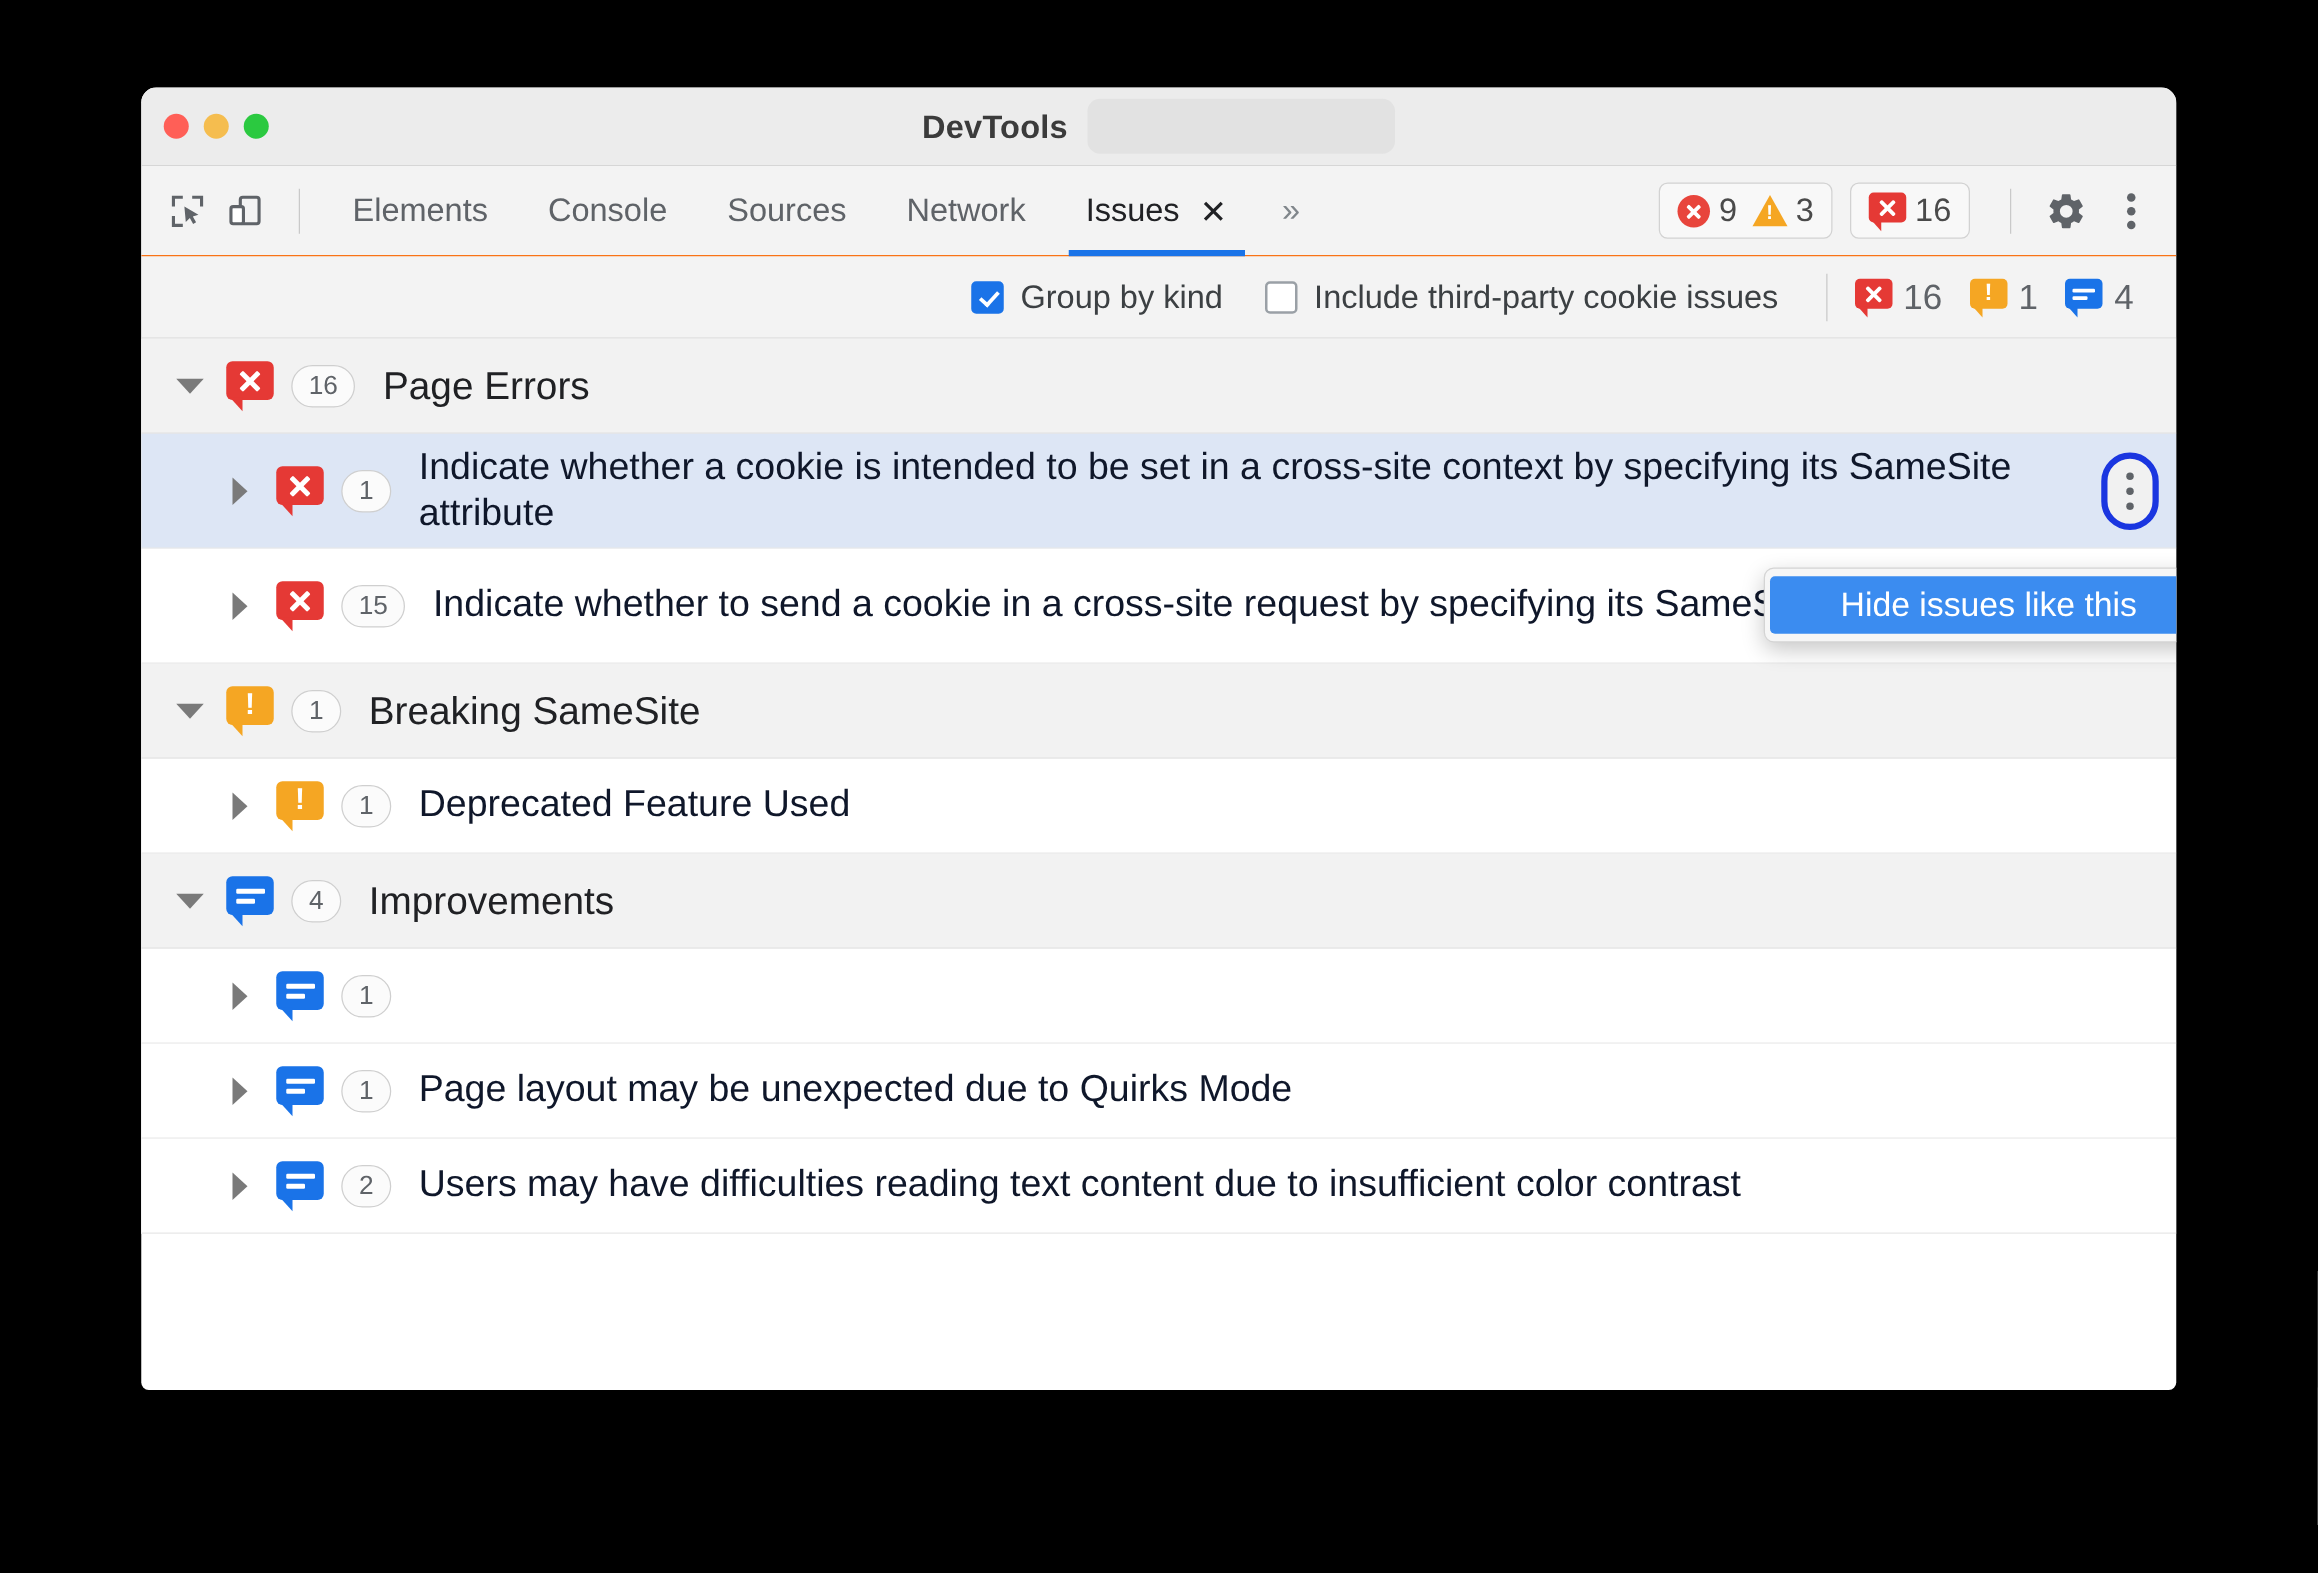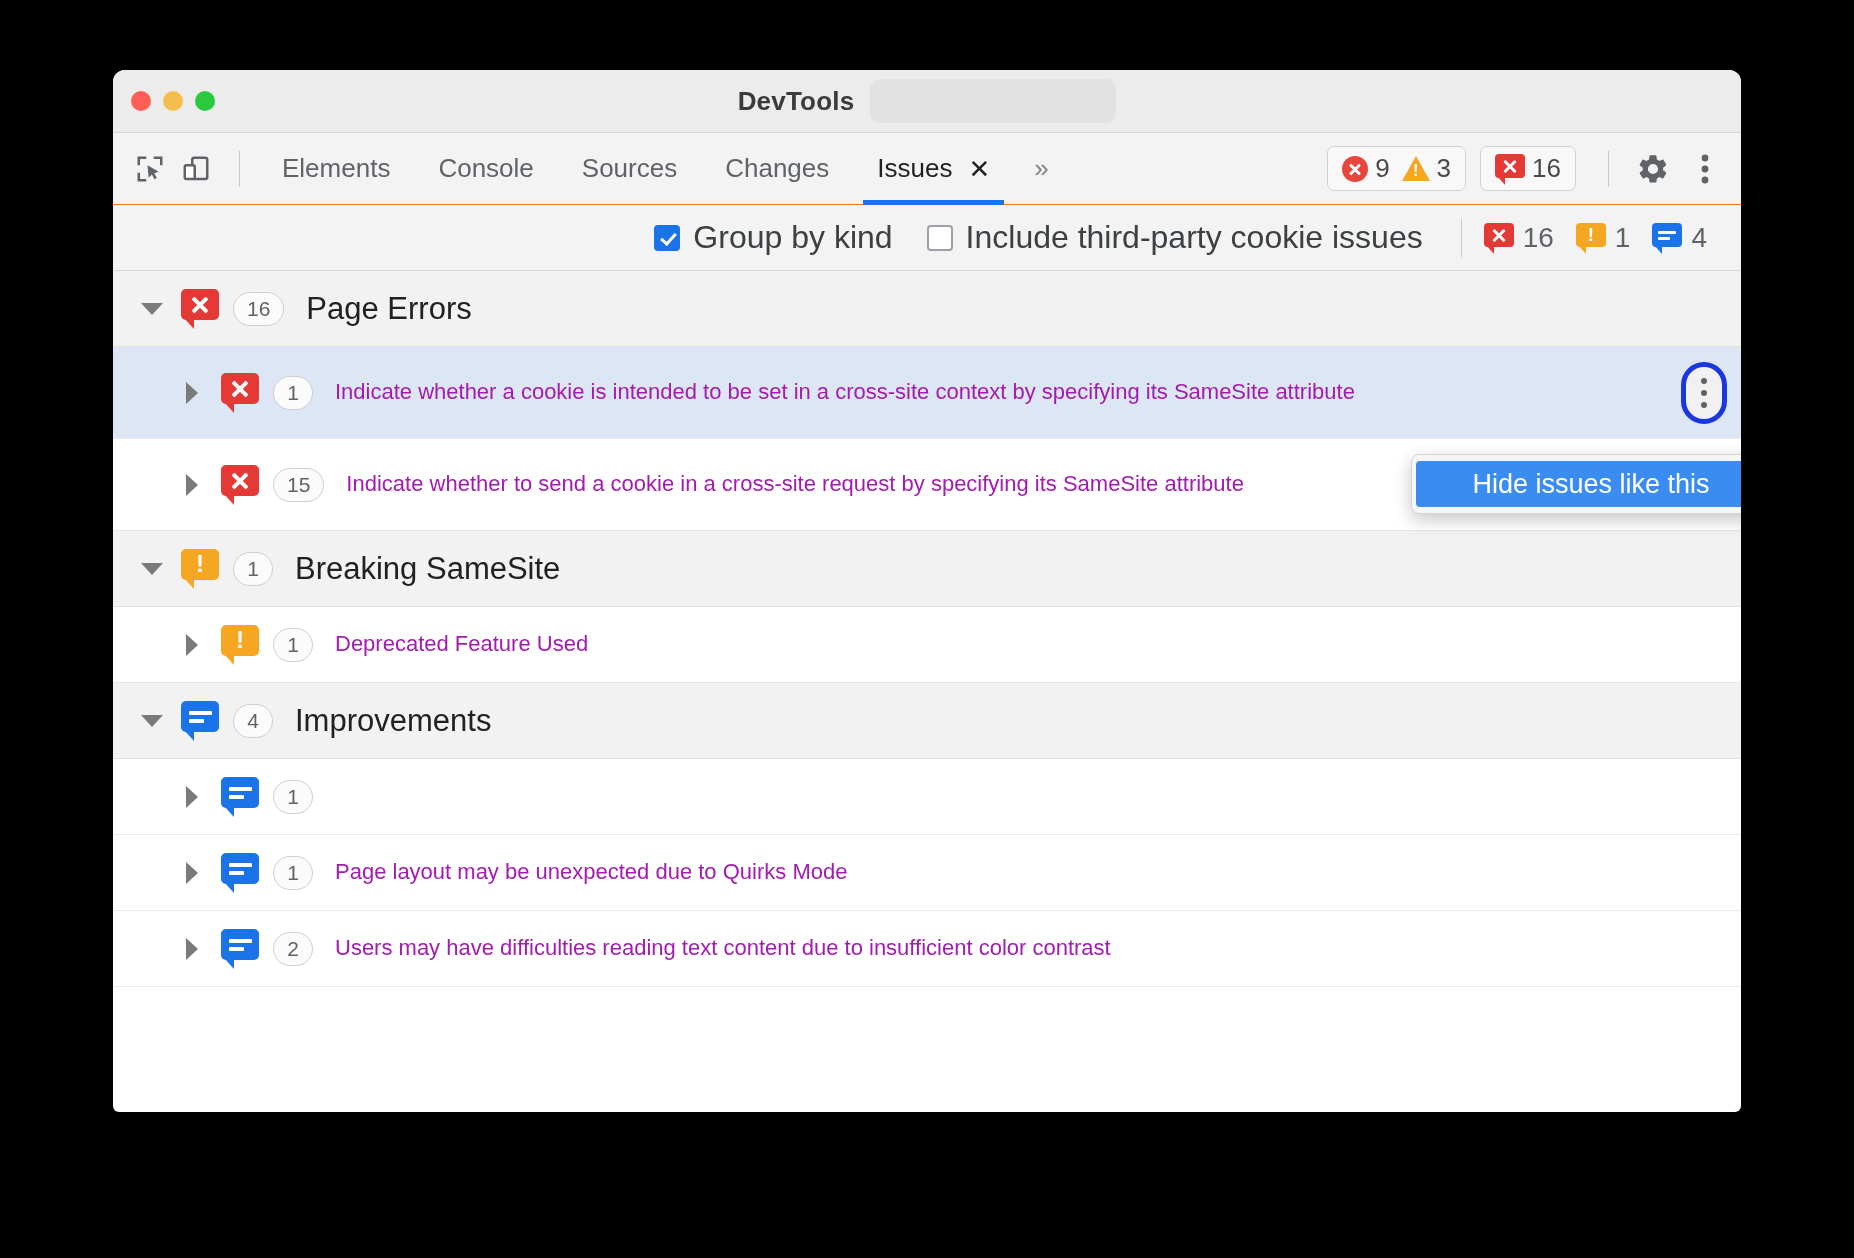--- a/index.html
+++ b/index.html
@@ -283,21 +283,21 @@
     justify-content: flex-end;
     padding-right: 22px;
     box-sizing: border-box;
     gap: 0;
   }
   .checkitem {
     display: flex;
     align-items: center;
     gap: 13px;
     margin-right: 34px;
-    font-size: 32px;
+    font-size: 26px;
     color: #3c4043;
     white-space: nowrap;
   }
   .cbox {
     width: 26px; height: 26px;
     border: 2px solid #9aa0a6;
     border-radius: 4px;
     background: #fff;
     box-sizing: border-box;
     flex: none;
@@ -404,22 +404,22 @@
     padding-right: 20px;
     box-sizing: border-box;
     background: #ffffff;
     position: relative;
   }
   .issue-row.two-line { min-height: 92px; }
   .issue-row.selected { background: #dde6f5; }
   .row-ico { margin: 0 14px 0 12px; flex: none; }
   .row-title {
     margin-left: 22px;
-    font-size: 22px;
-    color: #a21caf;
+    font-size: 30px;
+    color: #0f172a;
     line-height: 1.22;
     max-width: 1420px;
   }
 
   
   .row-kebab {
     position: absolute;
     right: 14px;
     top: 50%;
     transform: translateY(-50%);
@@ -509,21 +509,21 @@
         <div class="tab">
           <span>Elements</span>
         </div>
         <div class="tab">
           <span>Console</span>
         </div>
         <div class="tab">
           <span>Sources</span>
         </div>
         <div class="tab">
-          <span>Changes</span>
+          <span>Network</span>
         </div>
         <div class="tab active">
           <span>Issues</span>
           <span class="close-x">✕</span>
         </div>
       </div>
 
       <div class="chev2">»</div>
 
       <div class="spacer"></div>

